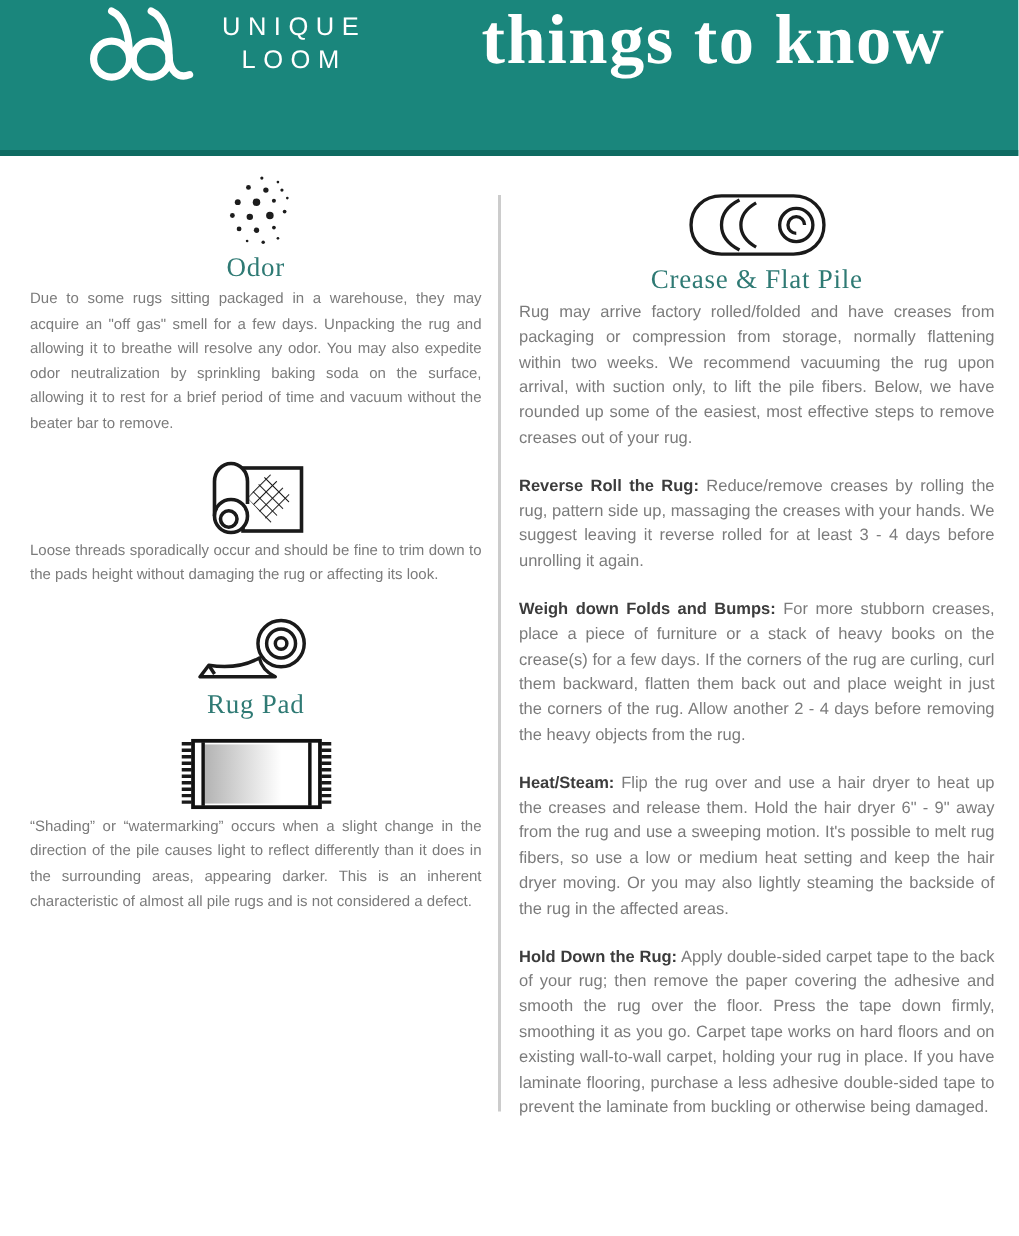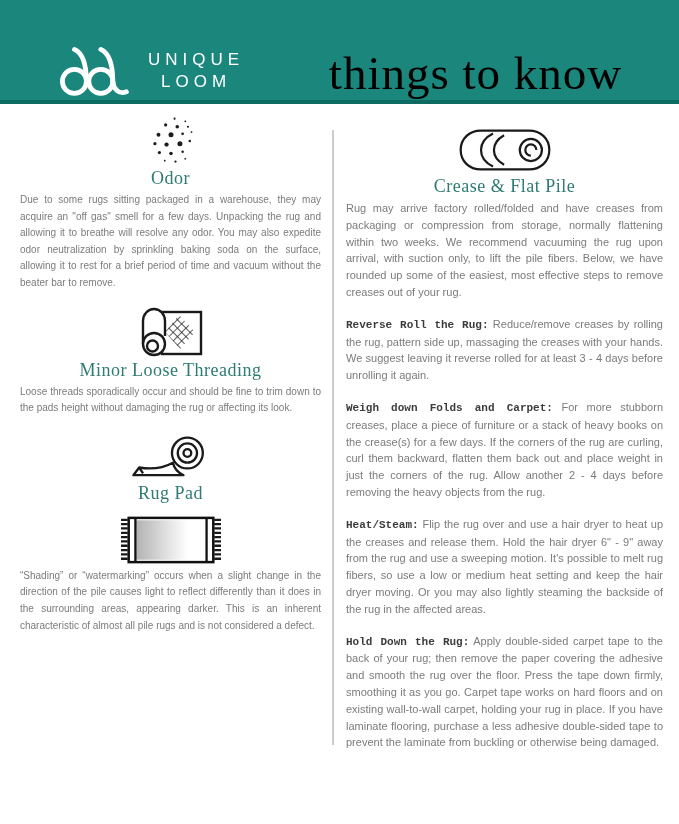--- a/index.html
+++ b/index.html
@@ -3,51 +3,51 @@
 <meta charset="utf-8">
 <style>
   html,body{margin:0;padding:0;}
   body{
     width:679px;height:824px;overflow:hidden;background:#fff;
     font-family:"Liberation Sans", sans-serif;
     -webkit-font-smoothing:antialiased;
   }
   .header{
     height:100px;background:#1a867c;border-bottom:4px solid #0e6b62;
-    display:flex;align-items:flex-end;gap:28px;
+    display:flex;align-items:flex-start;gap:28px;
   }
   .brand{display:flex;align-items:center;margin-left:56px;}
   .logo svg{width:80px;height:58px;display:block;}
   .brand-name{
     color:#fff;font-size:17px;letter-spacing:5px;line-height:1.3;
     margin-left:12px;text-align:center;
   }
   .brand-name span{display:block;}
   .page-title{
-    font-family:"Liberation Serif", serif;color:#000000;font-size:47px;
+    font-family:"Liberation Serif", serif;color:#ffffff;font-size:47px;
     flex:1;text-align:center;letter-spacing:1px;
-    font-weight:400;
+    font-weight:700;
   }
   .columns{display:flex;padding:12px 16px 0 20px;}
   .col-left{width:301px;}
   .divider{width:2px;background:#cccccc;margin:14px 12px 6px 11px;}
   .col-right{flex:1;padding-top:10px;}
   .section{text-align:center;margin-bottom:10px;}
   .icon{display:block;margin:0 auto 2px;}
   .heading{
     font-family:"Liberation Serif", serif;color:#2f7a74;font-weight:400;
     font-size:18px;margin:0 0 3px;letter-spacing:0.5px;
   }
   .body-text{
     text-align:justify;color:#7b7b7b;font-size:10px;line-height:16.6px;
     margin:0;
   }
   .col-right .body-text{font-size:11px;line-height:16.8px;}
   .tip{margin-top:15px;}
-  .tip-label{font-weight:bold;color:#3c3c3c;font-family:Liberation Mono, monospace;}
+  .tip-label{font-weight:bold;color:#3c3c3c;}
   svg .ln{fill:none;stroke:#1a1a1a;stroke-width:2.4;}
   svg .fw{fill:#ffffff;stroke:#1a1a1a;stroke-width:2.4;}
 </style>
 </head>
 <body>
 
 <div class="header">
   <div class="brand">
     <span class="logo">
       <svg viewBox="0 0 100 70">
@@ -106,21 +106,20 @@
           <pattern id="xh" width="6" height="6" patternUnits="userSpaceOnUse" patternTransform="rotate(45)">
             <path d="M0 0 H6 M0 0 V6" stroke="#1a1a1a" stroke-width="1.4" fill="none"></path>
           </pattern>
         </defs>
         <rect x="27" y="10" width="39" height="42" class="fw"></rect>
         <polygon points="44,13 60,30 45,47 30,30" fill="url(#xh)"></polygon>
         <path class="fw" d="M8,42 V19 a11,12 0 0 1 22,0 V34"></path>
         <circle cx="19" cy="42" r="11" class="fw"></circle>
         <circle cx="17.5" cy="44" r="5.5" class="ln"></circle>
       </svg>
-      <h2 class="heading">Minor Loose Threading</h2>
       <p class="body-text">Loose threads sporadically occur and should be fine to trim down to the pads height without damaging the rug or affecting its look.</p>
     </div>
 
     <div class="section">
       <svg class="icon" width="94" height="54" viewBox="0 0 92 56">
         <path class="fw" d="M48,37 C37,43 25,44 13,42 L7,50 L59,50 C53,47 49,42 48,37 Z" stroke-linejoin="round"></path>
         <path class="ln" d="M13,42 L17,48"></path>
         <circle cx="63" cy="27" r="16" class="fw"></circle>
         <circle cx="63" cy="27" r="10" class="ln"></circle>
         <circle cx="63" cy="27" r="4" class="ln"></circle>
@@ -162,21 +161,21 @@
       <h2 class="heading">Crease &amp; Flat Pile</h2>
       <p class="body-text">Rug may arrive factory rolled/folded and have creases from packaging or compression from storage, normally flattening within two weeks. We recommend vacuuming the rug upon arrival, with suction only, to lift the pile fibers. Below, we have rounded up some of the easiest, most effective steps to remove creases out of your rug.</p>
     </div>
 
     <p class="body-text tip">
       <span class="tip-label">Reverse Roll the Rug:</span>
       <span>Reduce/remove creases by rolling the rug, pattern side up, massaging the creases with your hands. We suggest leaving it reverse rolled for at least 3 - 4 days before unrolling it again.</span>
     </p>
 
     <p class="body-text tip">
-      <span class="tip-label">Weigh down Folds and Carpet:</span>
+      <span class="tip-label">Weigh down Folds and Bumps:</span>
       <span>For more stubborn creases, place a piece of furniture or a stack of heavy books on the crease(s) for a few days. If the corners of the rug are curling, curl them backward, flatten them back out and place weight in just the corners of the rug. Allow another 2 - 4 days before removing the heavy objects from the rug.</span>
     </p>
 
     <p class="body-text tip">
       <span class="tip-label">Heat/Steam:</span>
       <span>Flip the rug over and use a hair dryer to heat up the creases and release them. Hold the hair dryer 6" - 9" away from the rug and use a sweeping motion. It's possible to melt rug fibers, so use a low or medium heat setting and keep the hair dryer moving. Or you may also lightly steaming the backside of the rug in the affected areas.</span>
     </p>
 
     <p class="body-text tip">
       <span class="tip-label">Hold Down the Rug:</span>

